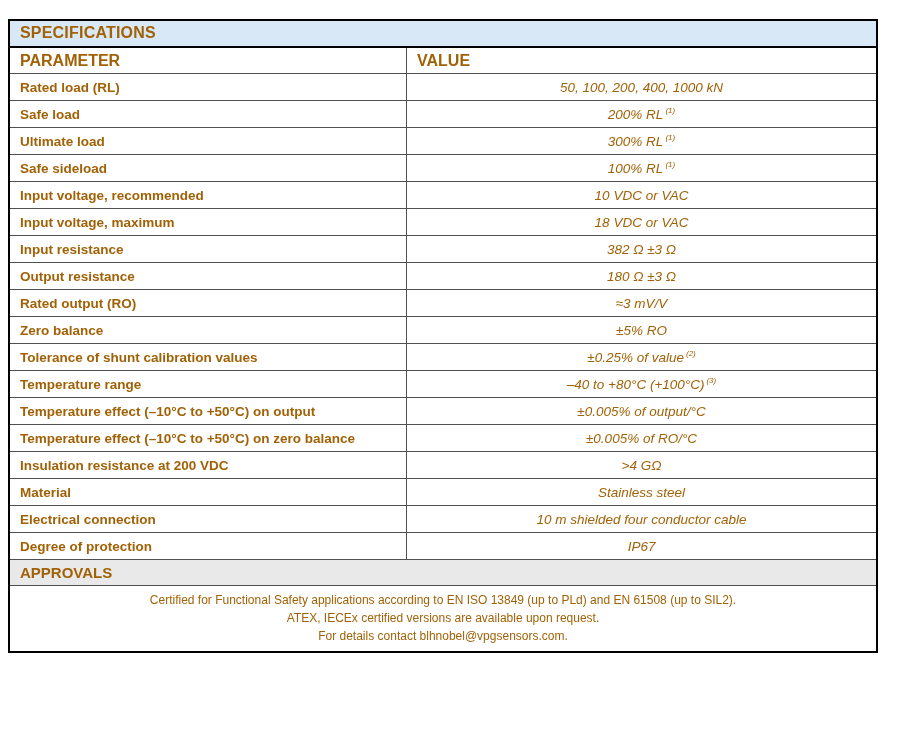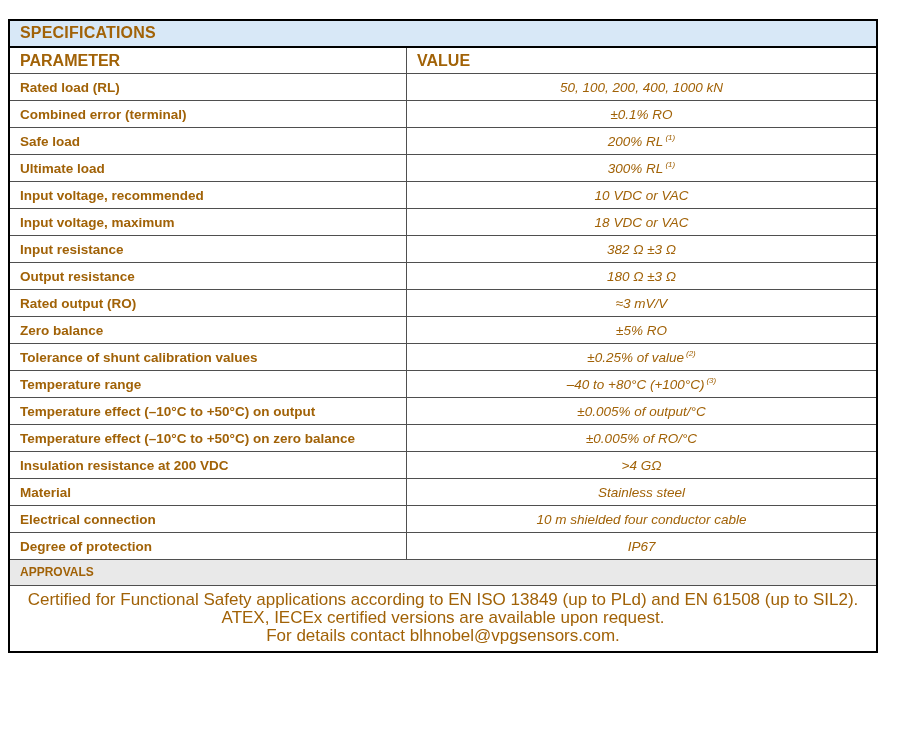--- a/index.html
+++ b/index.html
@@ -65,30 +65,30 @@
     font-style: italic;
   }
   sup.footnote {
     font-size: 8px;
     line-height: 0;
     margin-left: 2px;
   }
   
   td.approvals-cell {
     background: var(--approvals-bg, #e9e9e9);
-    font-size: 12px;
+    font-size: 15px;
     font-weight: bold;
     text-align: left;
     padding: 4px 10px;
     line-height: 17px;
     border-bottom: 1.5px solid #4f4f4f;
   }
   td.notes-cell {
     text-align: center;
-    font-size: 17px;
+    font-size: 12px;
     font-weight: normal;
     padding: 5px 10px 6px 10px;
   }
   td.notes-cell .note-line {
     line-height: 18px;
   }
 </style>
 </head>
 <body>
 
@@ -102,36 +102,36 @@
         <th class="param-head">PARAMETER</th>
         <th class="value-head">VALUE</th>
       </tr>
     </thead>
     <tbody id="rows-body">
   <tr>
     <td class="param-cell">Rated load (RL)</td>
     <td class="value-cell"><span class="val-text">50, 100, 200, 400, 1000 kN</span></td>
   </tr>
 
-  <tr>
-    <td class="param-cell">Combined error (terminal)</td>
-    <td class="value-cell"><span class="val-text">±0.1% RO</span></td>
-  </tr>
 
 
   <tr>
     <td class="param-cell">Safe load</td>
     <td class="value-cell"><span class="val-text">200% RL</span><sup class="footnote">(1)</sup></td>
   </tr>
 
   <tr>
     <td class="param-cell">Ultimate load</td>
     <td class="value-cell"><span class="val-text">300% RL</span><sup class="footnote">(1)</sup></td>
   </tr>
 
+  <tr>
+    <td class="param-cell">Safe sideload</td>
+    <td class="value-cell"><span class="val-text">100% RL</span><sup class="footnote">(1)</sup></td>
+  </tr>
 
 
   <tr>
     <td class="param-cell">Input voltage, recommended</td>
     <td class="value-cell"><span class="val-text">10 VDC or VAC</span></td>
   </tr>
 
   <tr>
     <td class="param-cell">Input voltage, maximum</td>
     <td class="value-cell"><span class="val-text">18 VDC or VAC</span></td>

